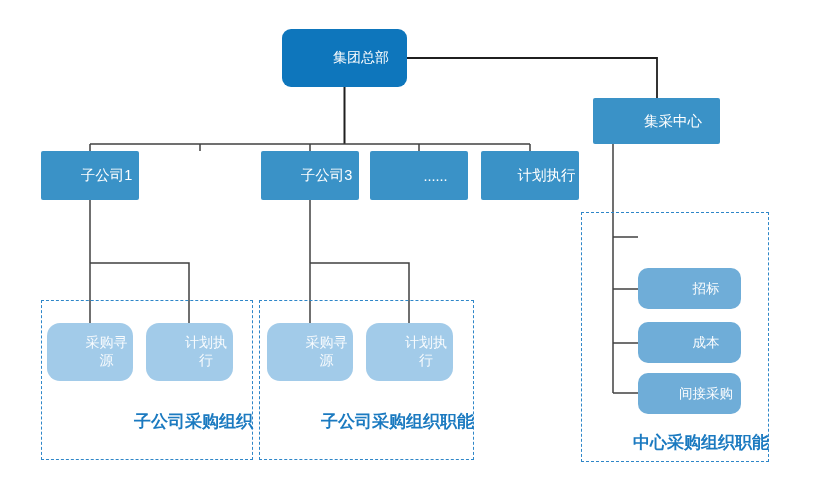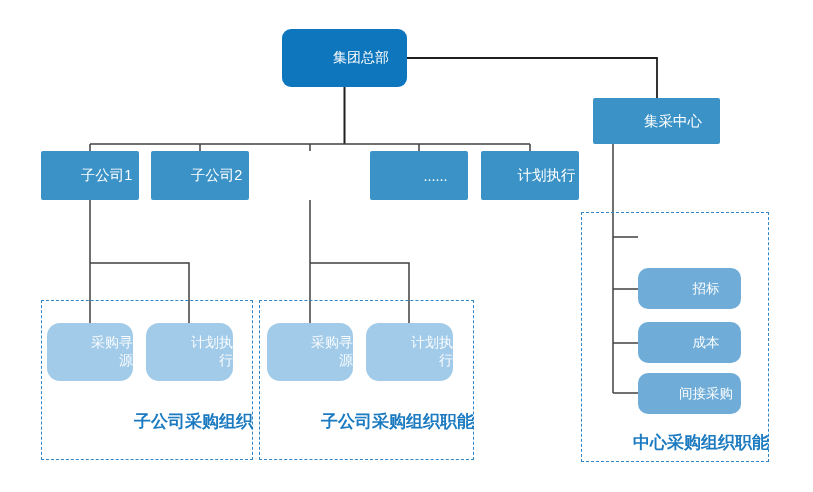--- a/index.html
+++ b/index.html
@@ -1,20 +1,20 @@
 <!DOCTYPE html>
 <html><head>
 <meta charset="utf-8">
 <style>
   html,body{margin:0;padding:0;background:#ffffff;}
   body{font-family:"Liberation Sans","DejaVu Sans",sans-serif;}
   .canvas{position:relative;width:813px;height:492px;background:#ffffff;overflow:hidden;}
   .connectors{position:absolute;left:0;top:0;width:813px;height:492px;pointer-events:none;}
   .box{position:absolute;display:flex;align-items:center;justify-content:center;
-       text-align:right;color:#ffffff;box-sizing:border-box;padding-left:33px;}
+       text-align:center;color:#ffffff;box-sizing:border-box;padding-left:33px;}
   .root-box{background:#0e76bc;border-radius:9px;font-size:14px;}
   .mid-box{background:#3a92c7;border-radius:2px;font-size:14.5px;}
   .light-box{background:#a2cbe9;border-radius:13px;font-size:14px;color:rgba(255,255,255,0.93);}
   .func-box{background:#6fadd8;border-radius:10px;font-size:13.5px;color:rgba(255,255,255,0.97);}
   .dashed-group{position:absolute;border:1.6px dashed #2e86c8;box-sizing:border-box;background:transparent;}
   .group-label{position:absolute;text-align:right;font-weight:bold;color:#1b7ac0;font-size:17px;}
 </style>
 </head>
 <body>
 
@@ -43,21 +43,21 @@
     <path d="M613 143 V393" stroke="#404040" stroke-width="1.5" fill="none"></path>
     <path d="M613 237 H638" stroke="#404040" stroke-width="1.5" fill="none"></path>
     <path d="M613 289 H638" stroke="#404040" stroke-width="1.5" fill="none"></path>
     <path d="M613 343 H638" stroke="#404040" stroke-width="1.5" fill="none"></path>
     <path d="M613 393 H638" stroke="#404040" stroke-width="1.5" fill="none"></path>
   </svg>
 
   <div class="box root-box" style="left:282px;top:29px;width:125px;height:58px;">集团总部</div>
 
   <div class="box mid-box" style="left:41px;top:151px;width:98px;height:49px;">子公司1</div>
-  <div class="box mid-box" style="left:151px;top:151px;width:98px;height:49px;">子公司2</div>
+  <div class="box mid-box" style="left:261px;top:151px;width:98px;height:49px;">子公司3</div>
   <div class="box mid-box" style="left:370px;top:151px;width:98px;height:49px;">......</div>
   <div class="box mid-box" style="left:481px;top:151px;width:98px;height:49px;">计划执行</div>
 
   <div class="box mid-box" style="left:593px;top:98px;width:127px;height:46px;">集采中心</div>
 
   <div class="dashed-group" style="left:41px;top:300px;width:212px;height:160px;"></div>
   <div class="box light-box" style="left:47px;top:323px;width:86px;height:58px;">采购寻源</div>
   <div class="box light-box" style="left:146px;top:323px;width:87px;height:58px;">计划执行</div>
   <div class="group-label" style="left:41px;top:410px;width:212px;">子公司采购组织</div>
 

